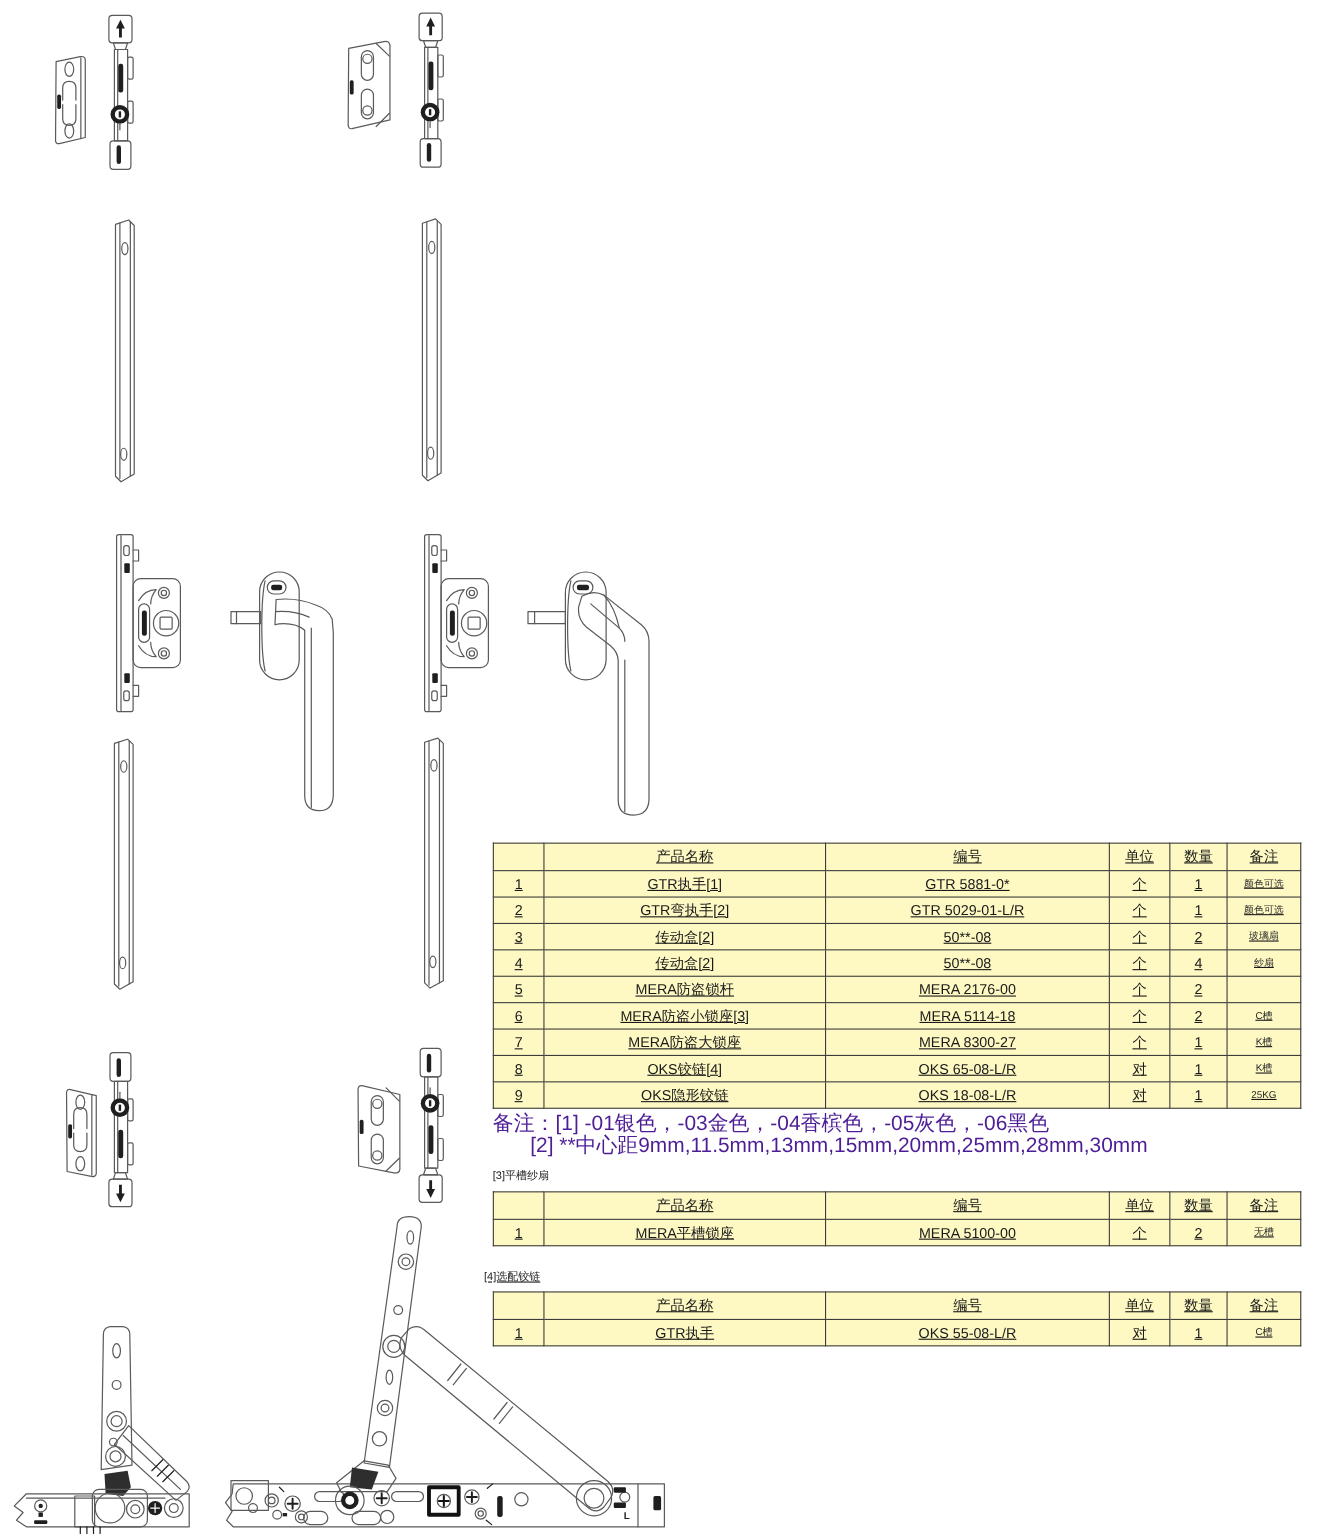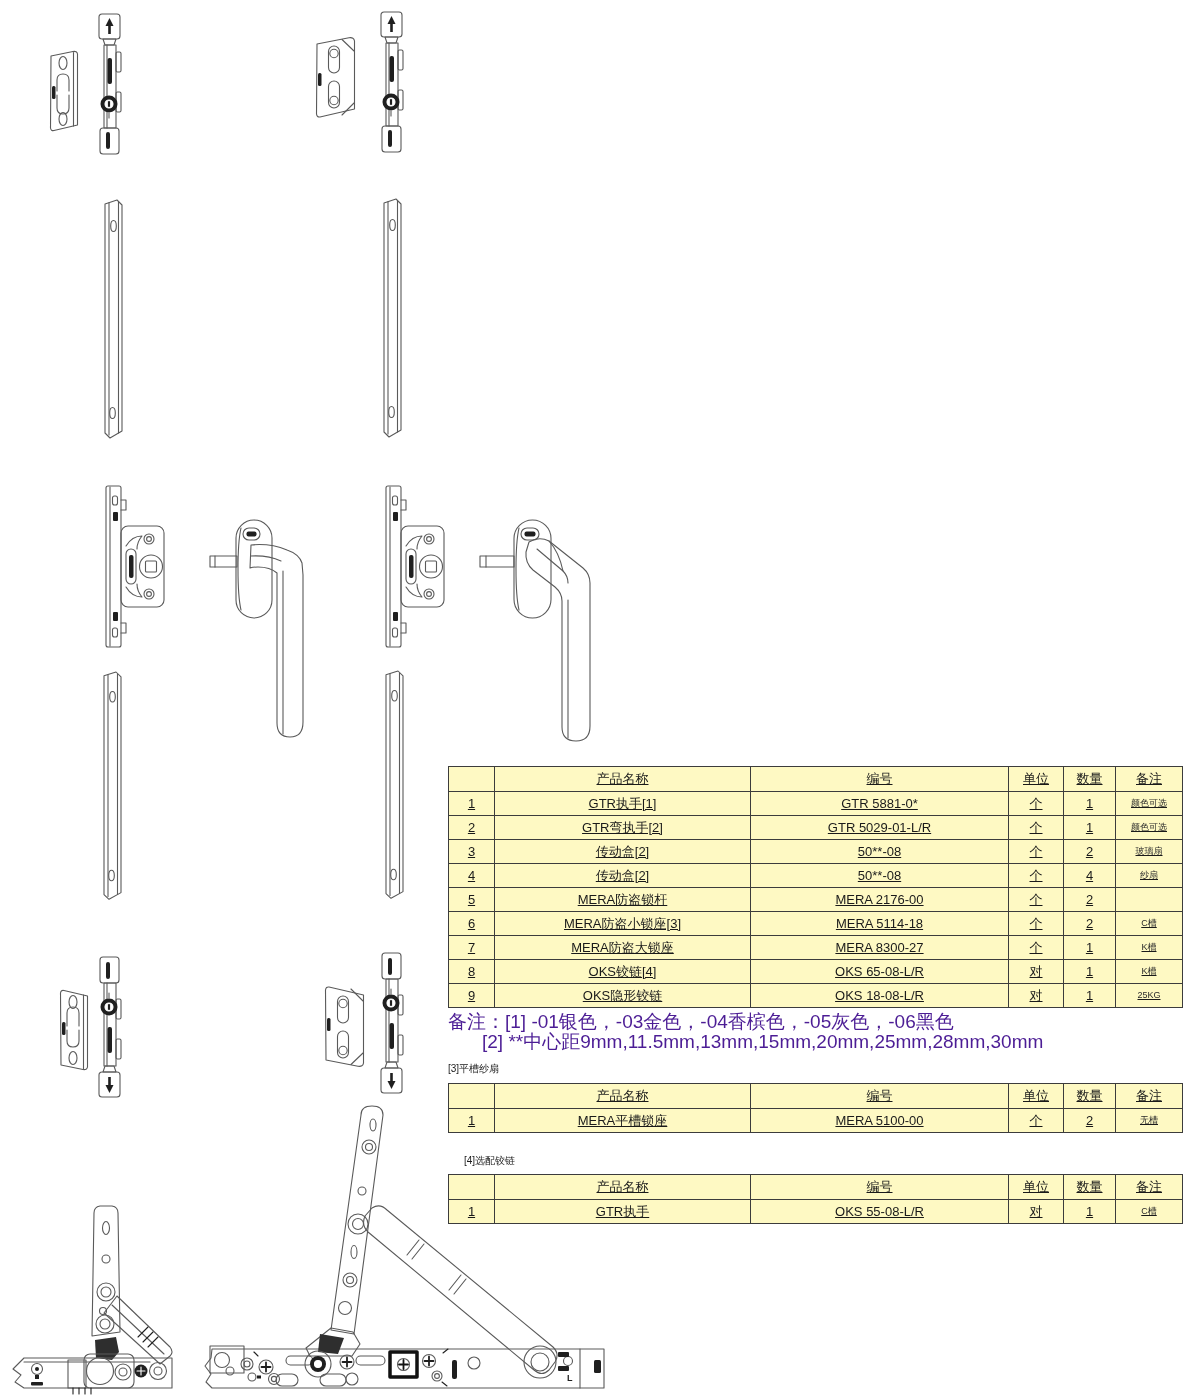--- a/index.html
+++ b/index.html
@@ -386,21 +386,21 @@
           <td>1</td>
           <td>MERA平槽锁座</td>
           <td>MERA 5100-00</td>
           <td>个</td>
           <td>2</td>
           <td class="remark">无槽</td>
         </tr>
       </tbody>
     </table>
 
-  <div class="section-label" style="left:464px;top:1154px;">[4]选配铰链</div>
+  <div class="section-label" style="left:440px;top:1154px;text-decoration:underline;">[4]选配铰链</div>
   <table class="parts-table" style="left:448px;top:1174px;width:734px;">
       <colgroup>
         <col style="width: 46px;">
         <col style="width: 256px;">
         <col style="width: 258px;">
         <col style="width: 55px;">
         <col style="width: 52px;">
         <col style="width: 67px;">
       </colgroup>
       <thead>

